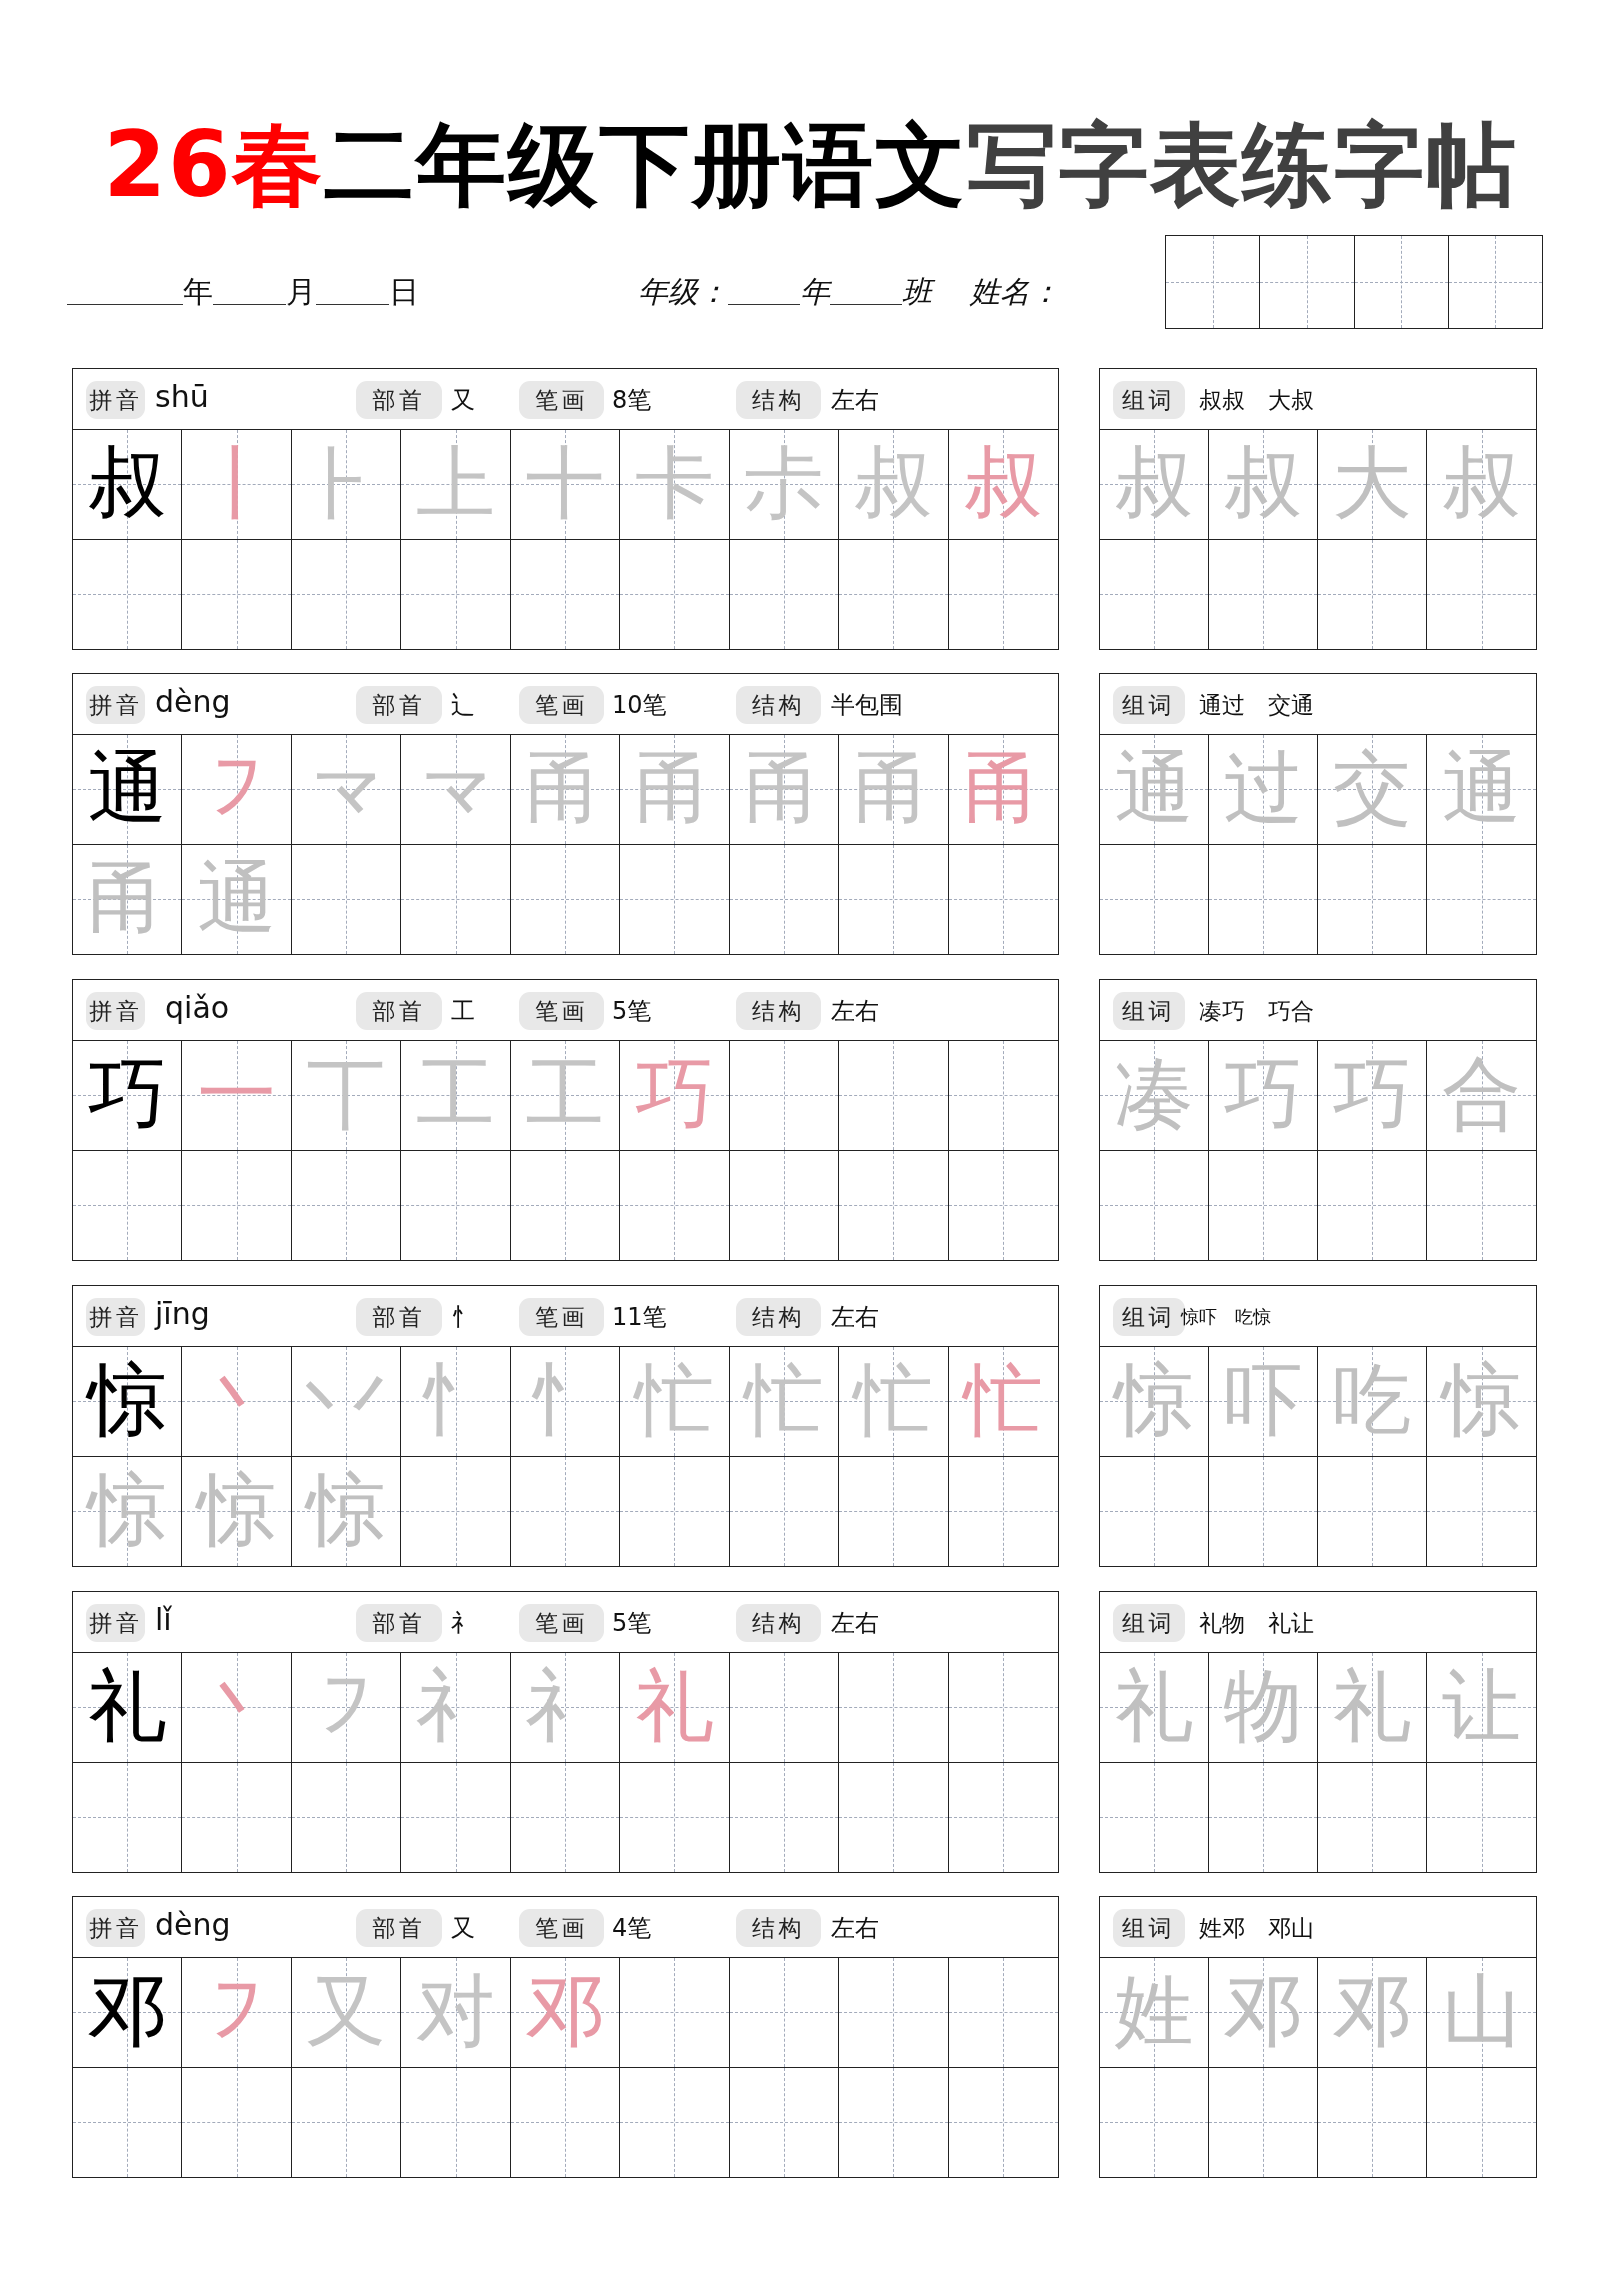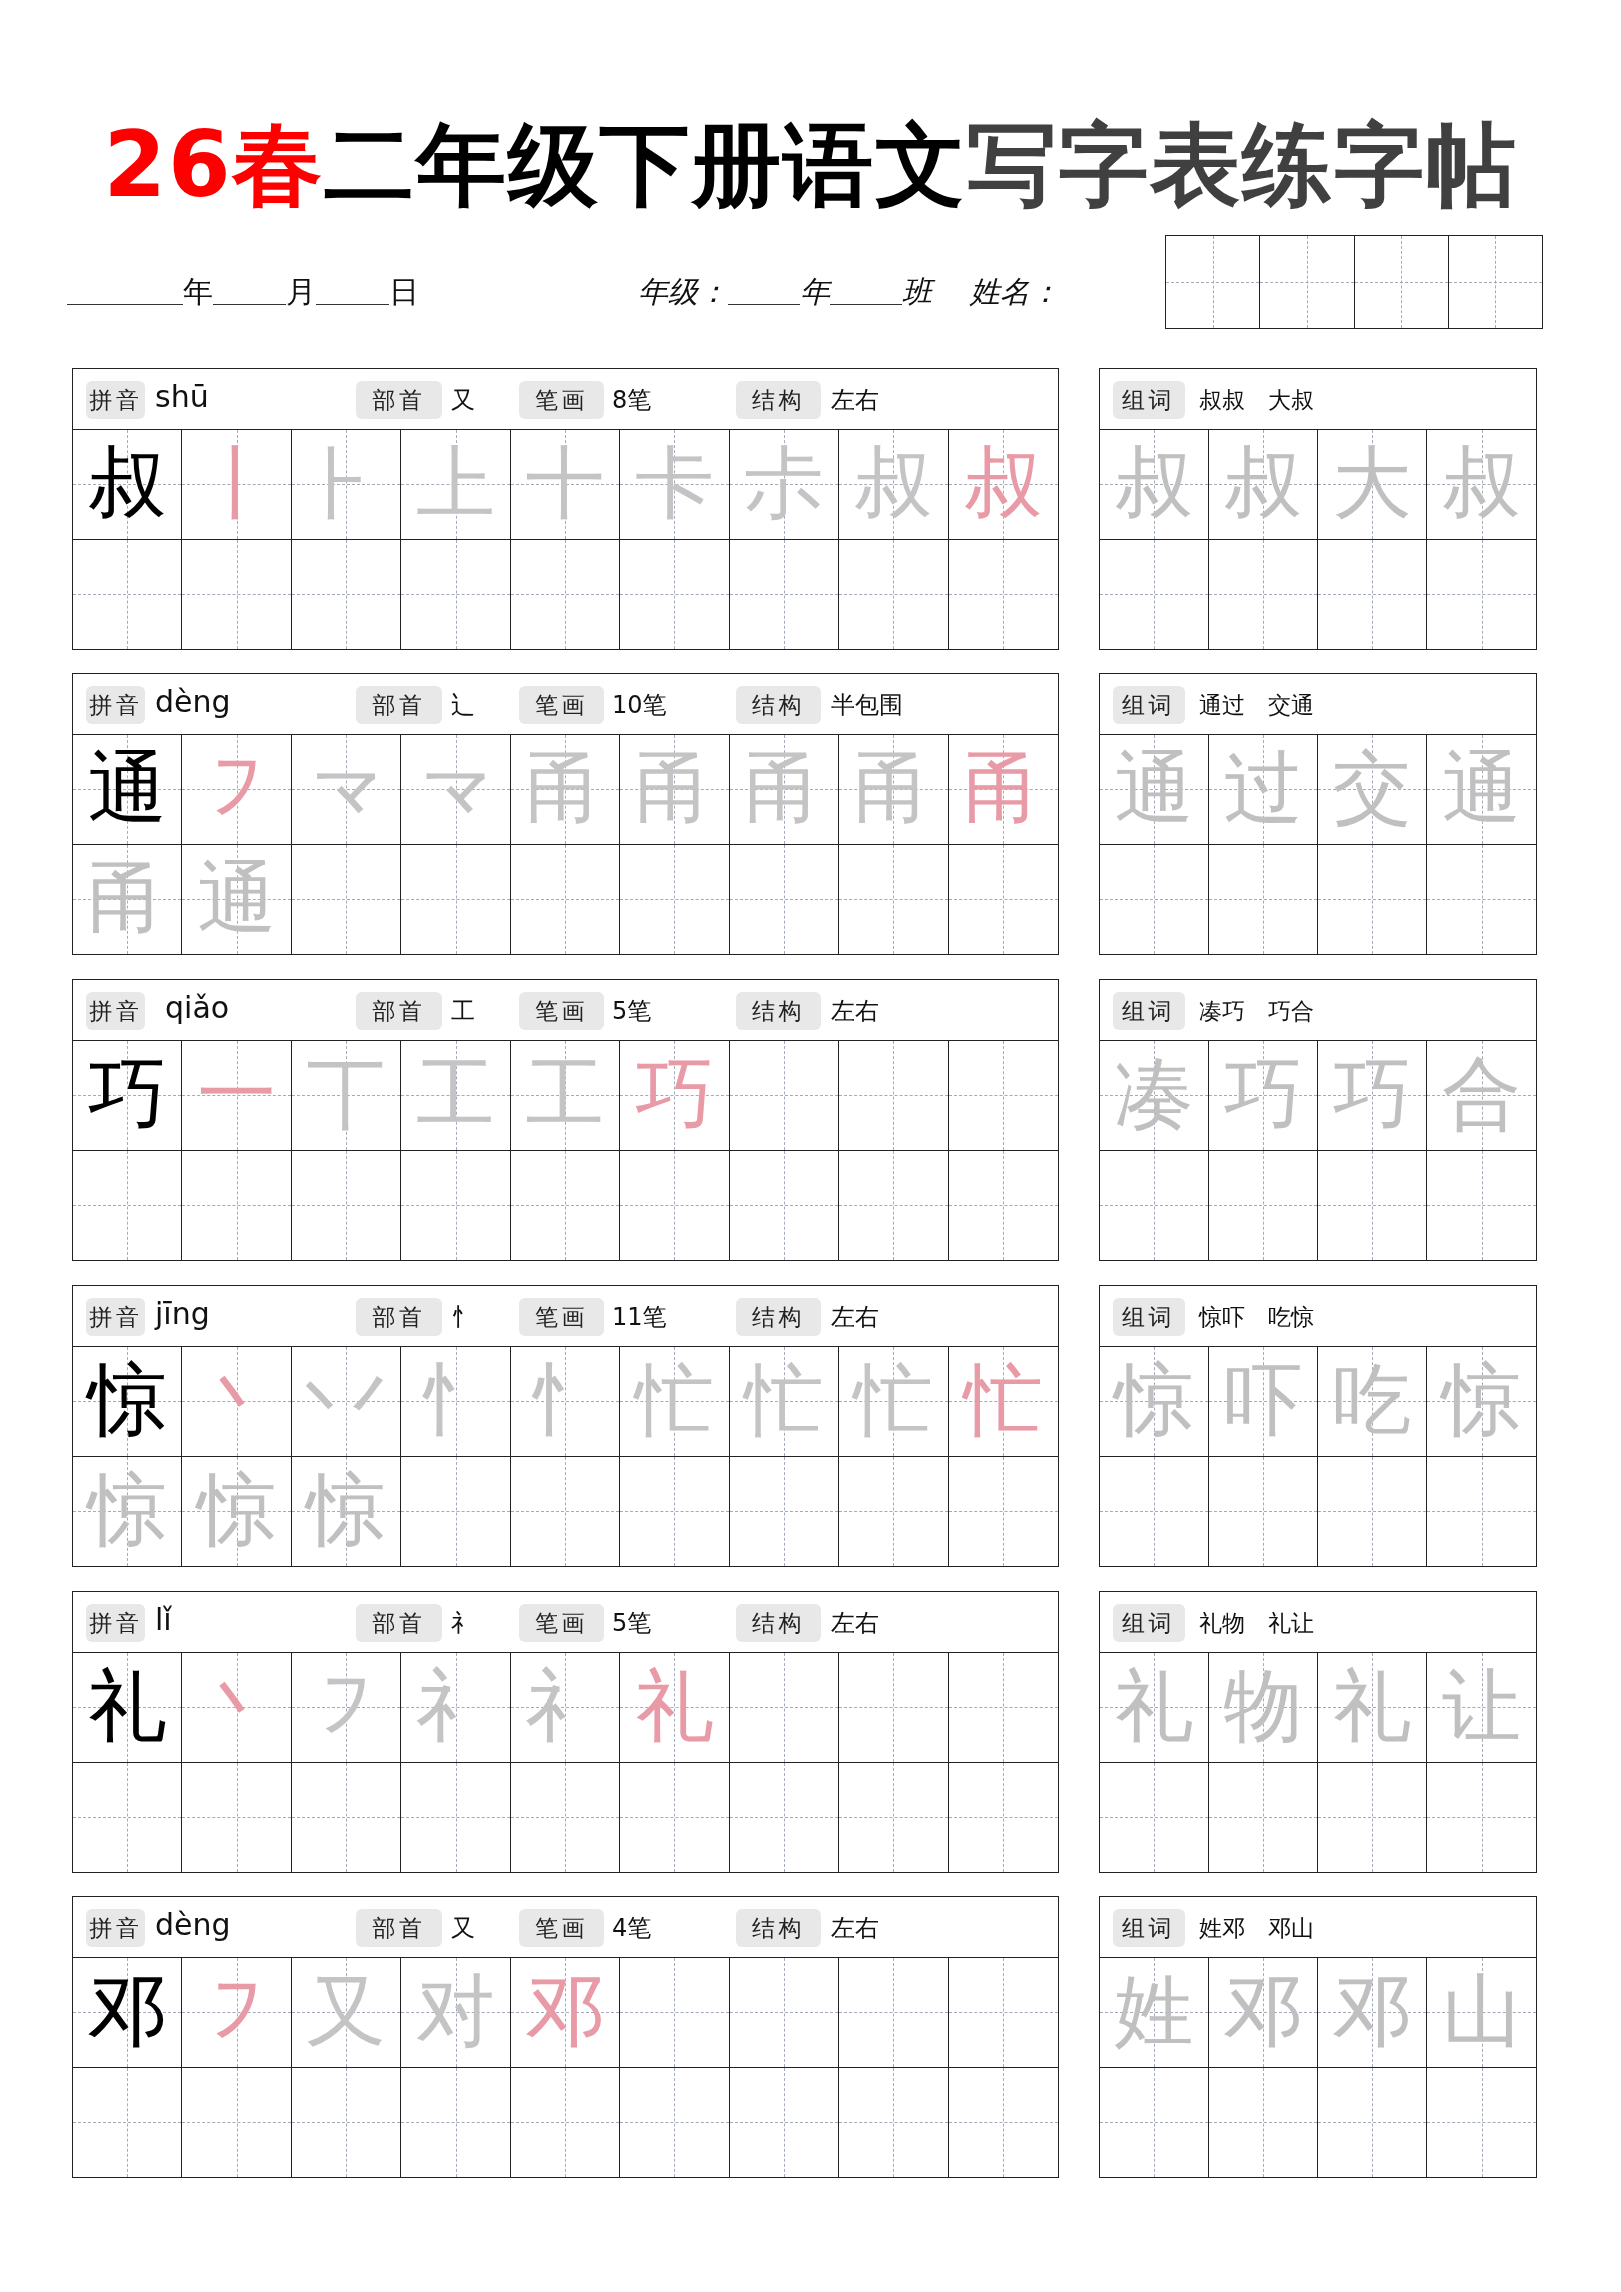--- a/index.html
+++ b/index.html
@@ -22,21 +22,21 @@
   .namebox .nb { flex:1; position:relative; border-right:1.8px solid #222; }
   .namebox .nb:last-child { border-right:none; }
 
   
   .guide-v { position:absolute; left:50%; top:0; bottom:0; width:0; border-left:1.8px dashed #a3abbb; }
   .guide-h { position:absolute; top:50%; left:0; right:0; height:0; border-top:1.8px dashed #a3abbb; }
 
   .card { position:absolute; border:1.8px solid #222; box-sizing:border-box; background:#fff; }
   .card .hdr { position:absolute; left:0; right:0; top:0; height:61px; border-bottom:1.8px solid #222;
                box-sizing:border-box; }
-  .pill { position:absolute; top:11.6px; height:38px; border-radius:6px; background:#e8e8e8;
+  .pill { position:absolute; top:11.6px; height:38px; border-radius:11px; background:#e8e8e8;
           font-size:23px; line-height:38px; text-align:center; color:#222; letter-spacing:3.6px; }
   .val { position:absolute; top:11.6px; height:38px; font-size:24px; line-height:38px; color:#111; white-space:nowrap; }
   .pinyin { font-family:"DejaVu Sans", "Liberation Sans", sans-serif; font-size:30px; top:9px; }
   .num { font-family:"DejaVu Sans", "Liberation Sans", sans-serif; }
 
   .grid { position:absolute; left:0; right:0; top:61px; bottom:0; display:grid; }
   .cell { position:relative; border-right:1.8px solid #222; border-bottom:1.8px solid #222; box-sizing:border-box; overflow:hidden; }
   .cell.last-col { border-right:none; }
   .cell.last-row { border-bottom:none; }
   .glyph { position:absolute; left:0; right:0; top:0; bottom:0; display:flex; align-items:center; justify-content:center;
@@ -590,21 +590,21 @@
         </div>
         <div class="cell last-col last-row">
           <div class="guide-v"></div>
           <div class="guide-h"></div>
         </div>
       </div>
     </div>
     <div class="card" style="left: 1099px; top: 1285px; width: 438px; height: 282px;">
       <div class="hdr">
         <span class="pill" style="left:12.5px;width:72px">组词</span>
-        <span class="val" style="left:99px;font-size:23px">惊吓　吃惊</span>
+        <span class="val" style="left:81px;font-size:18px">惊吓　吃惊</span>
       </div>
       <div class="grid" style="grid-template-columns:repeat(4,1fr);grid-template-rows:1fr 1fr;">
         <div class="cell">
           <div class="guide-v"></div>
           <div class="guide-h"></div>
           <div class="glyph trace">惊</div>
         </div>
         <div class="cell">
           <div class="guide-v"></div>
           <div class="guide-h"></div>

